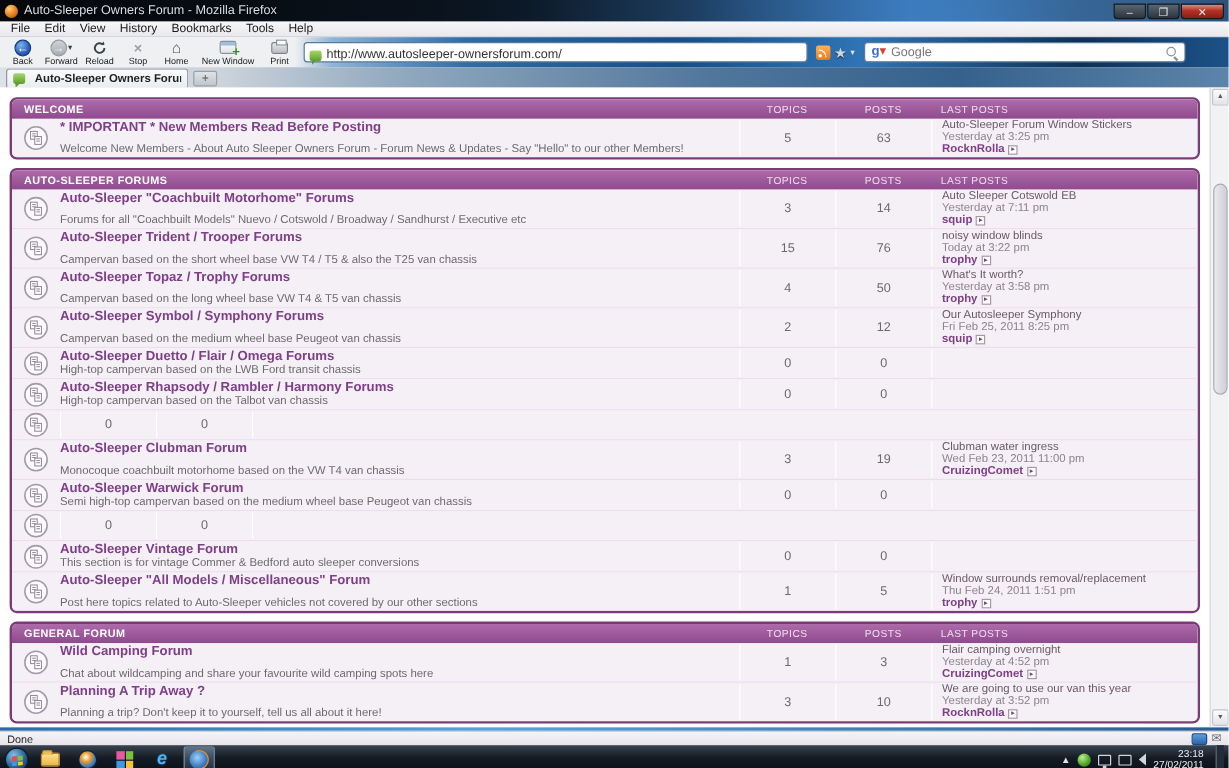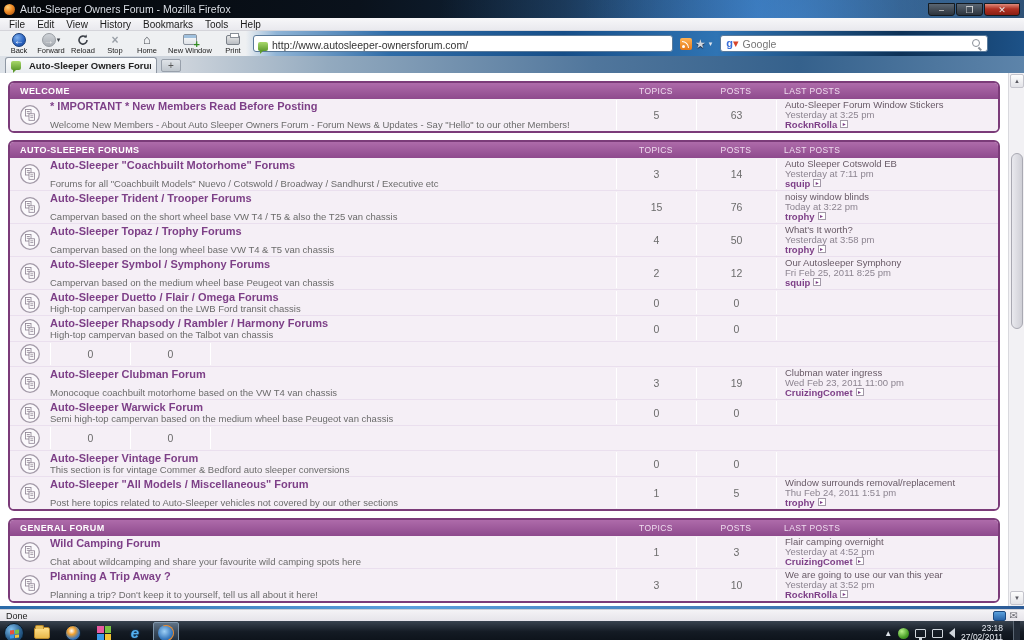--- a/index.html
+++ b/index.html
@@ -84,21 +84,21 @@
   .forum-row { display:flex; align-items:stretch; padding:1px 0; border-bottom:1px solid #eadfee; background:#f5eff6;}
   .forum-row:last-child { border-bottom:0; }
   .row-iconwrap { width:40px; display:flex; align-items:center; justify-content:center; flex:none;}
   .row-main { flex:1; display:flex; flex-direction:column; justify-content:space-between; overflow:hidden;}
   .row-title { font-size:11px; line-height:12px; font-weight:bold; color:#7d3f87; text-decoration:none; white-space:nowrap;}
   .row-desc { font-size:9.5px; line-height:11px; color:#6b6b6b; white-space:nowrap;}
   .num-col { display:flex; align-items:center; justify-content:center; font-size:10.5px; color:#6b6b6b; border-left:1px solid #fff;}
   .lastpost { display:flex; flex-direction:column; justify-content:center; border-left:1px solid #fff; }
   .lp-title { font-size:9.5px; line-height:10px; color:#685a66; text-decoration:none;}
   .lp-date { font-size:9.5px; line-height:10px; color:#8c8490;}
-  .lp-userline { display:flex; align-items:flex-start; gap:3px; line-height:10px;}
+  .lp-userline { display:flex; align-items:center; gap:3px; line-height:10px;}
   .lp-user { font-size:9.5px; font-weight:bold; color:#7d3f87; text-decoration:none;}
   .lp-goto { width:8px; height:8px; border:1px solid #a39aa8; background:#fff; font-size:6px; line-height:6px; text-align:center; color:#7d3f87;}
 
   
   .scrollbar { position:absolute; top:0; right:0; width:16px; height:533px; background:#f2f1f4; border-left:1px solid #d9d9de;}
   .sb-arrow { position:absolute; left:1px; width:14px; height:14px; background:linear-gradient(#fdfdfd,#e3e3e8); border:1px solid #c4c4cc; border-radius:2px; color:#5a5a62; font-size:6px; line-height:13px; text-align:center;}
   .sb-up { top:1px; } .sb-down { bottom:1px; }
   .sb-thumb { position:absolute; left:2px; top:80px; width:12px; height:176px; background:linear-gradient(90deg,#e9e9ee,#cfcfd6); border:1px solid #a9a9b2; border-radius:6px;}
 
   

